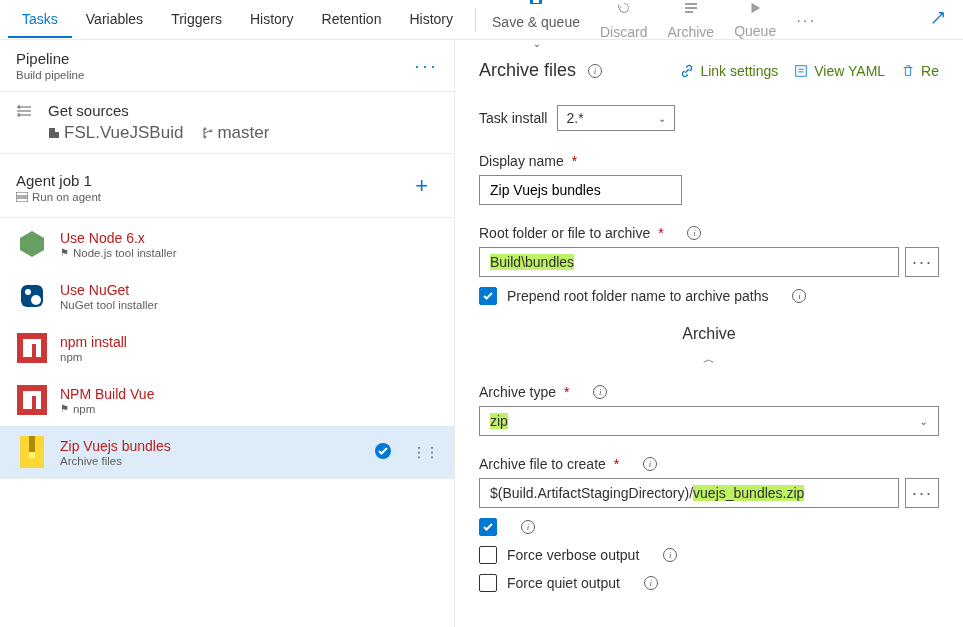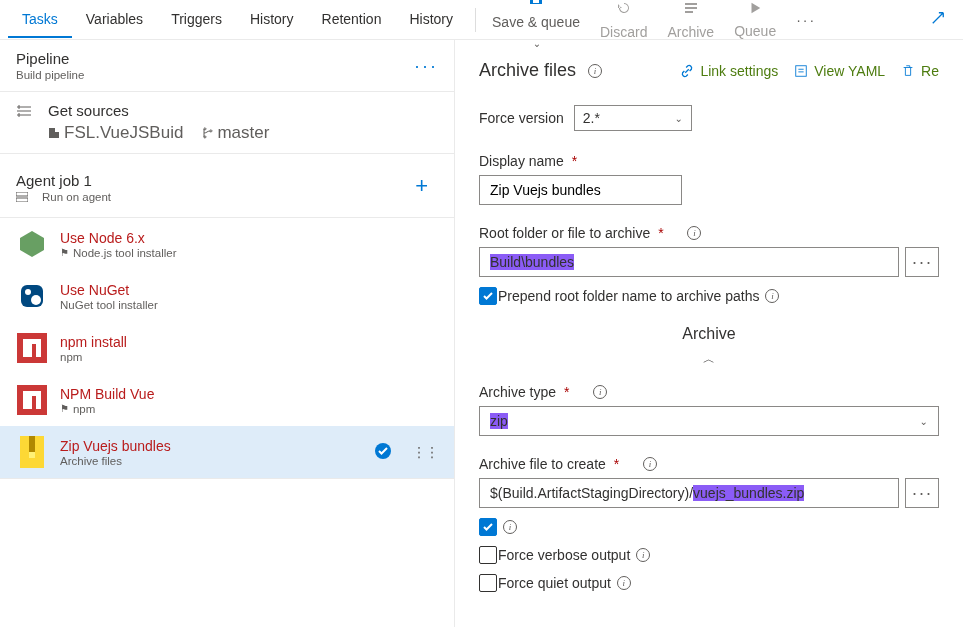--- a/index.html
+++ b/index.html
@@ -25,21 +25,21 @@
 .row .title { font-size: 15px; color: #323130; }
 .row .subtitle { font-size: 11.5px; color: #605e5c; margin-top: 2px; }
 .row .menu-dots { position: absolute; right: 16px; top: 50%; transform: translateY(-50%); color: #0078d4; font-size: 18px; letter-spacing: 2px; }
 .row .add { position: absolute; right: 26px; top: 50%; transform: translateY(-50%); color: #0078d4; font-size: 22px; font-weight: 300; }
 
 .sources-row { display: flex; align-items: flex-start; gap: 16px; }
 .sources-icon { color:#605e5c; margin-top:2px; }
 .sources-meta { display: flex; gap: 18px; margin-top: 4px; align-items:center;}
 .sources-meta span { font-size: 17px; color: #605e5c; display:flex; align-items:center; gap:4px;}
 
-.agent-row .subtitle { display:flex; align-items:center; gap:14px;}
+.agent-row .subtitle { display:flex; align-items:center; gap:4px;}
 
 .task { display: flex; align-items: center; gap: 12px; padding: 10px 16px; cursor: pointer; }
 .task.selected { background: #deecf9; }
 .task .icon { width: 32px; height: 32px; display:flex; align-items:center; justify-content:center; flex-shrink:0; }
 .task .info .name { font-size: 14px; color: #b91c1c; }
 .task .info .type { font-size: 11.5px; color: #605e5c; margin-top: 1px; display:flex; align-items:center; gap:4px;}
 .task .check { margin-left: auto; color: #0078d4; }
 .task .grip { color: #605e5c; margin-left: 8px; font-size:14px; letter-spacing:-1px;}
 
 .right-header { display: flex; align-items: center; gap: 12px; margin-bottom: 24px; }
@@ -51,23 +51,23 @@
 .field-row label { font-size: 14px; }
 .select-sm { border: 1px solid #8a8886; padding: 4px 8px; width: 118px; display:flex; justify-content:space-between; align-items:center; background:#fff;}
 
 .form-group { margin-bottom: 20px; }
 .form-label { font-size: 14px; margin-bottom: 6px; display: flex; align-items: center; gap: 8px; }
 .req { color: #a80000; }
 .info-icon { width: 14px; height: 14px; border: 1px solid #605e5c; border-radius: 50%; display: inline-flex; align-items: center; justify-content: center; font-size: 9px; color: #605e5c; font-style: italic; font-family: serif;}
 .input-wrap { display: flex; gap: 6px; align-items:stretch;}
 .text-input { flex: 1; border: 1px solid #8a8886; padding: 6px 10px; font-size: 14px; }
 .browse-btn { width: 34px; border: 1px solid #8a8886; background: #fff; display:flex; align-items:center; justify-content:center; color:#605e5c; font-size:18px; letter-spacing:1px;}
-.hl { background: #8b5cf6; }
-
-.checkbox-row { display: flex; align-items: center; gap: 1px; margin-top: 10px; }
+.hl { background: #bef264; }
+
+.checkbox-row { display: flex; align-items: center; gap: 10px; margin-top: 10px; }
 .chk { width: 18px; height: 18px; border: 1px solid #323130; border-radius: 2px; display:flex; align-items:center; justify-content:center; flex-shrink:0;}
 .chk.checked { background: #0078d4; border-color: #0078d4; color: #fff; }
 .chk svg { width:12px; height:12px;}
 
 .section-h { font-size: 16px; font-weight: 400; display: flex; align-items: center; gap: 8px; margin: 18px 0 16px; flex-direction: column; }
 .select-input { flex:1; border: 1px solid #8a8886; padding: 6px 10px; display:flex; justify-content:space-between; align-items:center; background:#fff;}
 
 .flag-icon { color:#605e5c; font-size:10px;}
 </style>
 </head>
@@ -269,21 +269,21 @@
         <a>
             <svg width="14" height="14" viewBox="0 0 16 16">
               <path fill="none" stroke="#0078d4" d="M3 4h10M5 4v9h6V4M6 2h4v2"></path>
             </svg>
             <span>Re</span>
           </a>
       </div>
     </div>
 
     <div class="field-row">
-      <label>Force version</label>
+      <label>Task install</label>
       <div class="select-sm">
         <span>2.*</span>
         <span class="chev">⌄</span>
       </div>
     </div>
 
     <div class="form-group">
       <div class="form-label">
           <span>Display name</span> 
           <span class="req">*</span>

